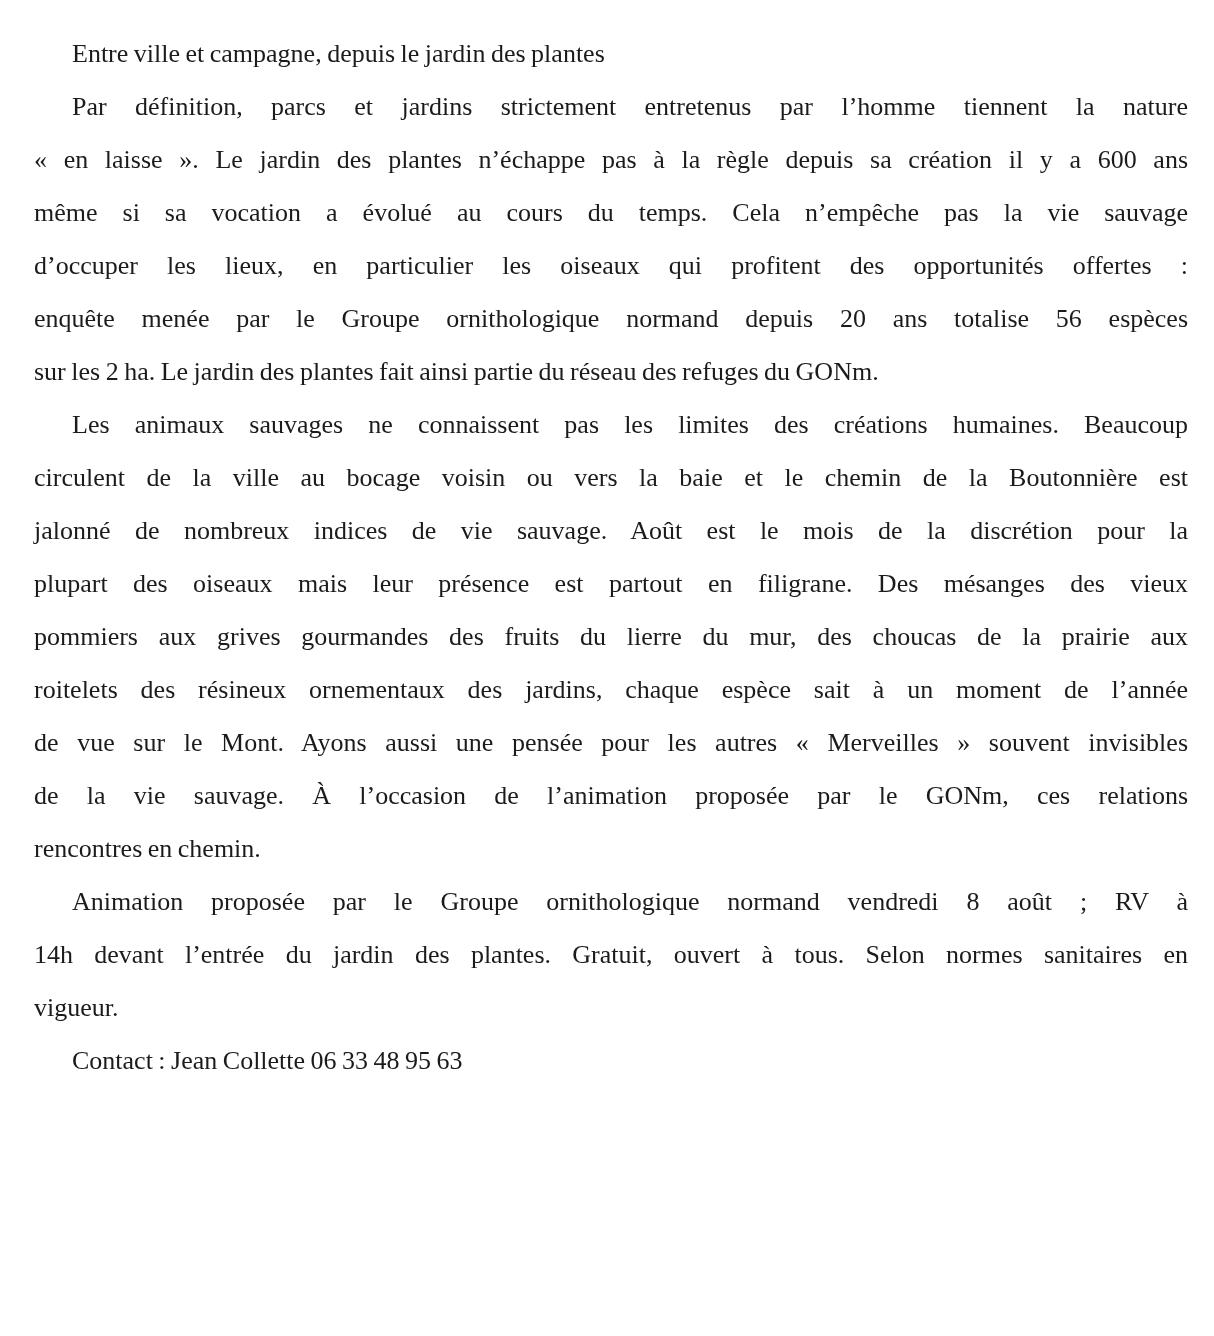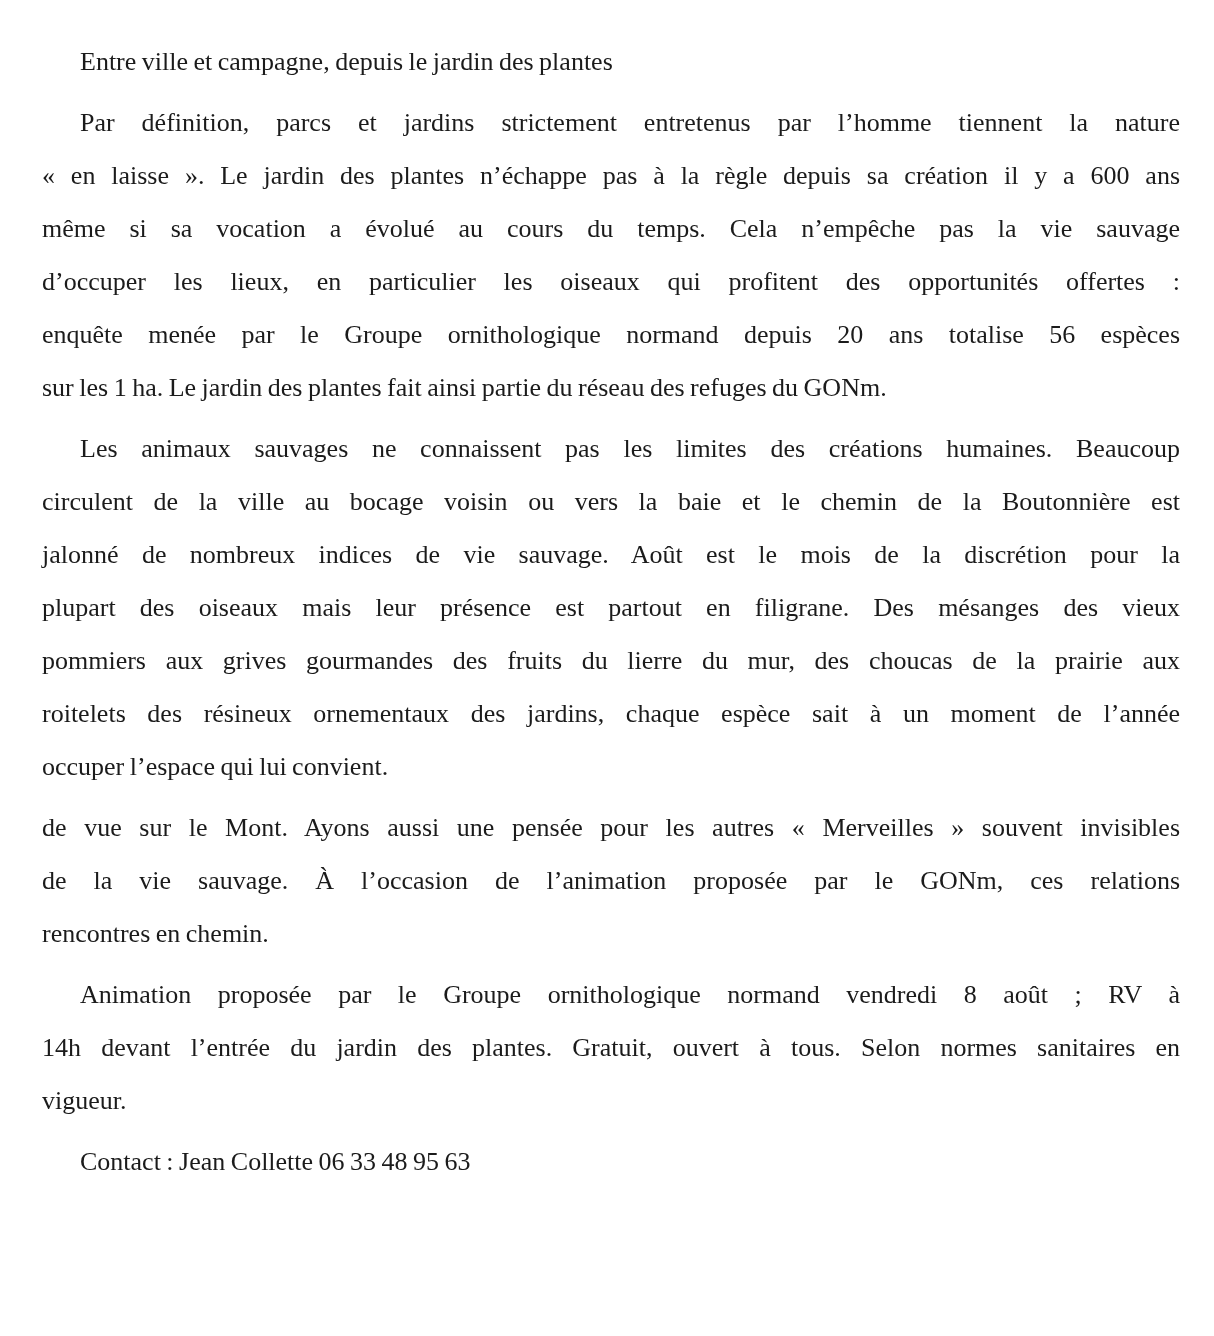--- a/index.html
+++ b/index.html
@@ -14,21 +14,21 @@
     font-family: "Liberation Serif", "DejaVu Serif", serif;
     color: #1b1b1b;
   }
   .page {
     box-sizing: border-box;
     width: 1214px;
     height: 1336px;
     padding: 27px 26px 0 34px;
   }
   .para {
-    margin: 8px;
+    margin: 0;
   }
   .line {
     font-size: 26px;
     line-height: 53px;
     word-spacing: -1px;
     text-align: justify;
     text-align-last: justify;
     white-space: nowrap;
   }
   .line.first {
@@ -45,30 +45,29 @@
 <div class="page">
     <div class="para">
       <div class="line first last">Entre ville et campagne, depuis le jardin des plantes</div>
     </div>
     <div class="para">
       <div class="line first">Par définition, parcs et jardins strictement entretenus par l’homme tiennent la nature</div>
       <div class="line">« en laisse ». Le jardin des plantes n’échappe pas à la règle depuis sa création il y a 600 ans</div>
       <div class="line">même si sa vocation a évolué au cours du temps. Cela n’empêche pas la vie sauvage</div>
       <div class="line">d’occuper les lieux, en particulier les oiseaux qui profitent des opportunités offertes :</div>
       <div class="line">enquête menée par le Groupe ornithologique normand depuis 20 ans totalise 56 espèces</div>
-      <div class="line last">sur les 1 ha. Le jardin des plantes fait ainsi partie du réseau des refuges du GONm.</div>
+      <div class="line last">sur les 2 ha. Le jardin des plantes fait ainsi partie du réseau des refuges du GONm.</div>
     </div>
     <div class="para">
       <div class="line first">Les animaux sauvages ne connaissent pas les limites des créations humaines. Beaucoup</div>
       <div class="line">circulent de la ville au bocage voisin ou vers la baie et le chemin de la Boutonnière est</div>
       <div class="line">jalonné de nombreux indices de vie sauvage. Août est le mois de la discrétion pour la</div>
       <div class="line">plupart des oiseaux mais leur présence est partout en filigrane. Des mésanges des vieux</div>
       <div class="line">pommiers aux grives gourmandes des fruits du lierre du mur, des choucas de la prairie aux</div>
       <div class="line">roitelets des résineux ornementaux des jardins, chaque espèce sait à un moment de l’année</div>
-      <div class="line last">occuper l’espace qui lui convient.</div>
     </div>
     <div class="para">
       <div class="line">de vue sur le Mont. Ayons aussi une pensée pour les autres « Merveilles » souvent invisibles</div>
       <div class="line">de la vie sauvage. À l’occasion de l’animation proposée par le GONm, ces relations</div>
       <div class="line last">rencontres en chemin.</div>
     </div>
     <div class="para">
       <div class="line first">Animation proposée par le Groupe ornithologique normand vendredi 8 août ; RV à</div>
       <div class="line">14h devant l’entrée du jardin des plantes. Gratuit, ouvert à tous. Selon normes sanitaires en</div>
       <div class="line last">vigueur.</div>

